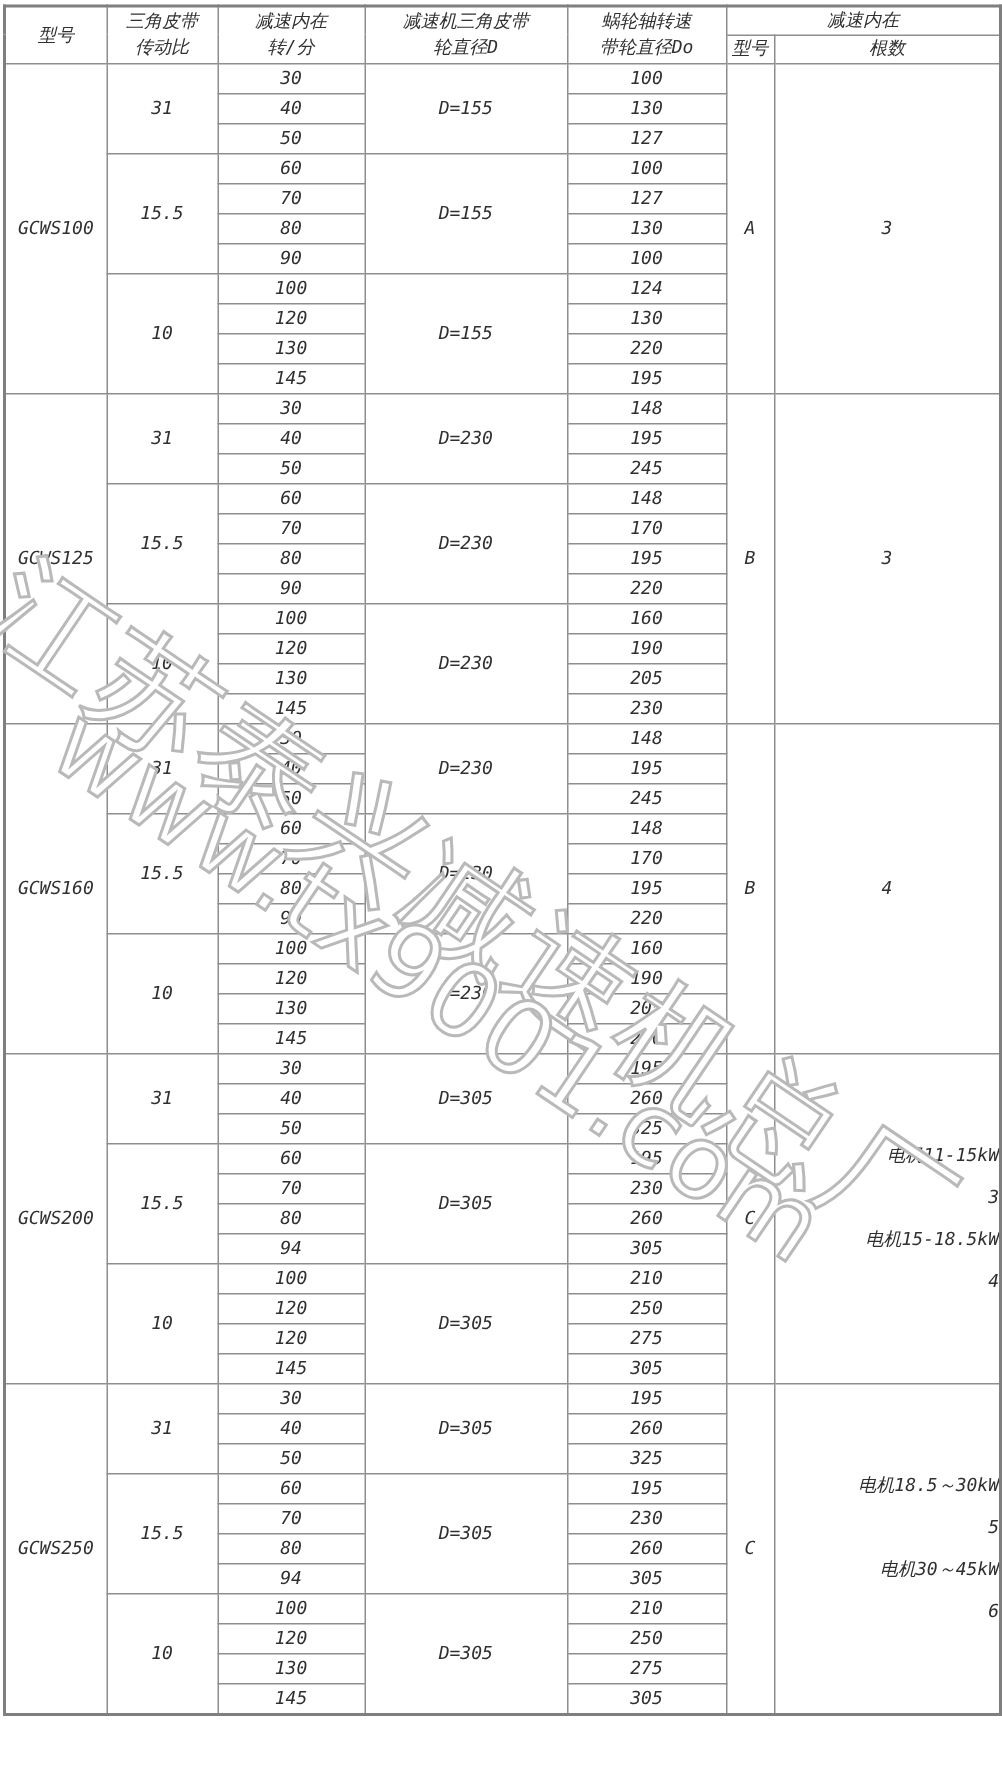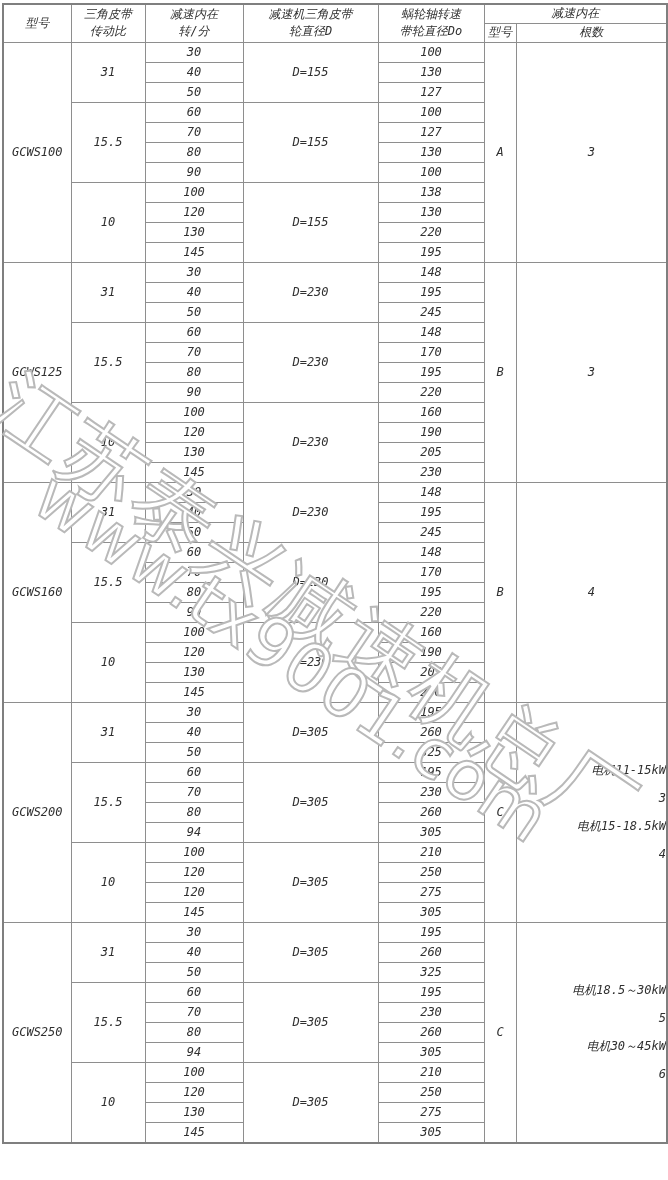--- a/index.html
+++ b/index.html
@@ -114,21 +114,21 @@
           <td>130</td>
         </tr>
         <tr>
           <td>90</td>
           <td>100</td>
         </tr>
         <tr>
           <td rowspan="4">10</td>
           <td>100</td>
           <td rowspan="4">D=155</td>
-          <td>138</td>
+          <td>124</td>
         </tr>
         <tr>
           <td>120</td>
           <td>130</td>
         </tr>
         <tr>
           <td>130</td>
           <td>220</td>
         </tr>
         <tr>

